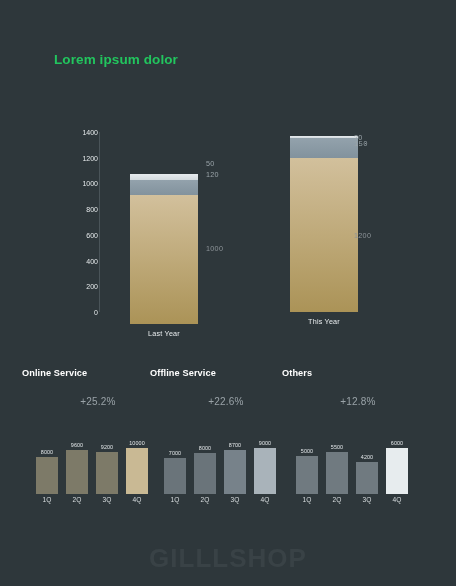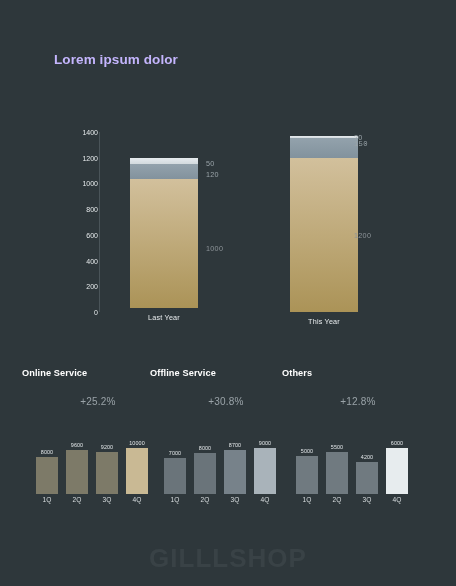--- a/index.html
+++ b/index.html
@@ -8,21 +8,21 @@
     background:#2e373b;
     font-family:"Liberation Sans", sans-serif;
     overflow:hidden;
     position:relative;
   }
   .slide{position:absolute;inset:0;}
 
   
   .header{position:absolute;left:54px;top:52px;width:360px;}
   .title{
-    font-size:13.5px;font-weight:bold;color:#c4b5fd;letter-spacing:.1px;
+    font-size:13.5px;font-weight:bold;color:#22c55e;letter-spacing:.1px;
     margin:0 0 14px 0;
   }
   .subtitle{
     font-size:7.6px;color:#c2c8cb;letter-spacing:.15px;margin:0;
   }
 
   
   .mainchart{position:absolute;left:0;top:126px;width:456px;height:210px;}
   .yaxis{position:absolute;left:54px;top:0;width:44px;height:190px;}
   .ytick{
@@ -102,21 +102,21 @@
         <div class="ytick" style="top: 186px;">0</div>
         <div class="ytick" style="top: 160.286px;">200</div>
         <div class="ytick" style="top: 134.571px;">400</div>
         <div class="ytick" style="top: 108.857px;">600</div>
         <div class="ytick" style="top: 83.1429px;">800</div>
         <div class="ytick" style="top: 57.4286px;">1000</div>
         <div class="ytick" style="top: 31.7143px;">1200</div>
         <div class="ytick" style="top: 6px;">1400</div>
       </div>
     <div id="main-bars">
-        <div class="barwrap" style="left: 130px; height: 180px; top: 2px; bottom: auto;">
+        <div class="barwrap" style="left: 130px; height: 180px; top: 18px; bottom: auto;">
           <div style="position: absolute; bottom: 0px; width: 100%; height: 150.429px;">
             <div class="seg seg-top" style="height: 6.42857px;"></div>
             <div class="seg seg-mid" style="height: 15.4286px;"></div>
             <div class="seg seg-base" style="height: 128.571px;"></div>
           </div>
           <div class="barlabel">Last Year</div>
         </div>
         <div class="vlab" style="left: 206px; top: 32.5714px;">50</div>
         <div class="vlab" style="left: 206px; top: 44px;">120</div>
         <div class="vlab big" style="left: 206px; top: 117.714px;">1000</div>
@@ -160,21 +160,21 @@
           <div class="minixaxis">
             <div class="mbx">1Q</div>
             <div class="mbx">2Q</div>
             <div class="mbx">3Q</div>
             <div class="mbx">4Q</div>
           </div>
         </div>
       </div>
       <div class="kpi" style="left: 150px;">
         <div class="kpi-title">Offline Service</div>
-        <div class="kpi-pct">+30.8%</div>
+        <div class="kpi-pct">+22.6%</div>
         <div class="mini">
           <div class="minibars">
             <div class="mbcol">
               <div class="mbval">7000</div>
               <div class="mbar" style="height: 36px; background: rgb(106, 116, 122);"></div>
             </div>
             <div class="mbcol">
               <div class="mbval">8000</div>
               <div class="mbar" style="height: 41px; background: rgb(106, 116, 122);"></div>
             </div>

